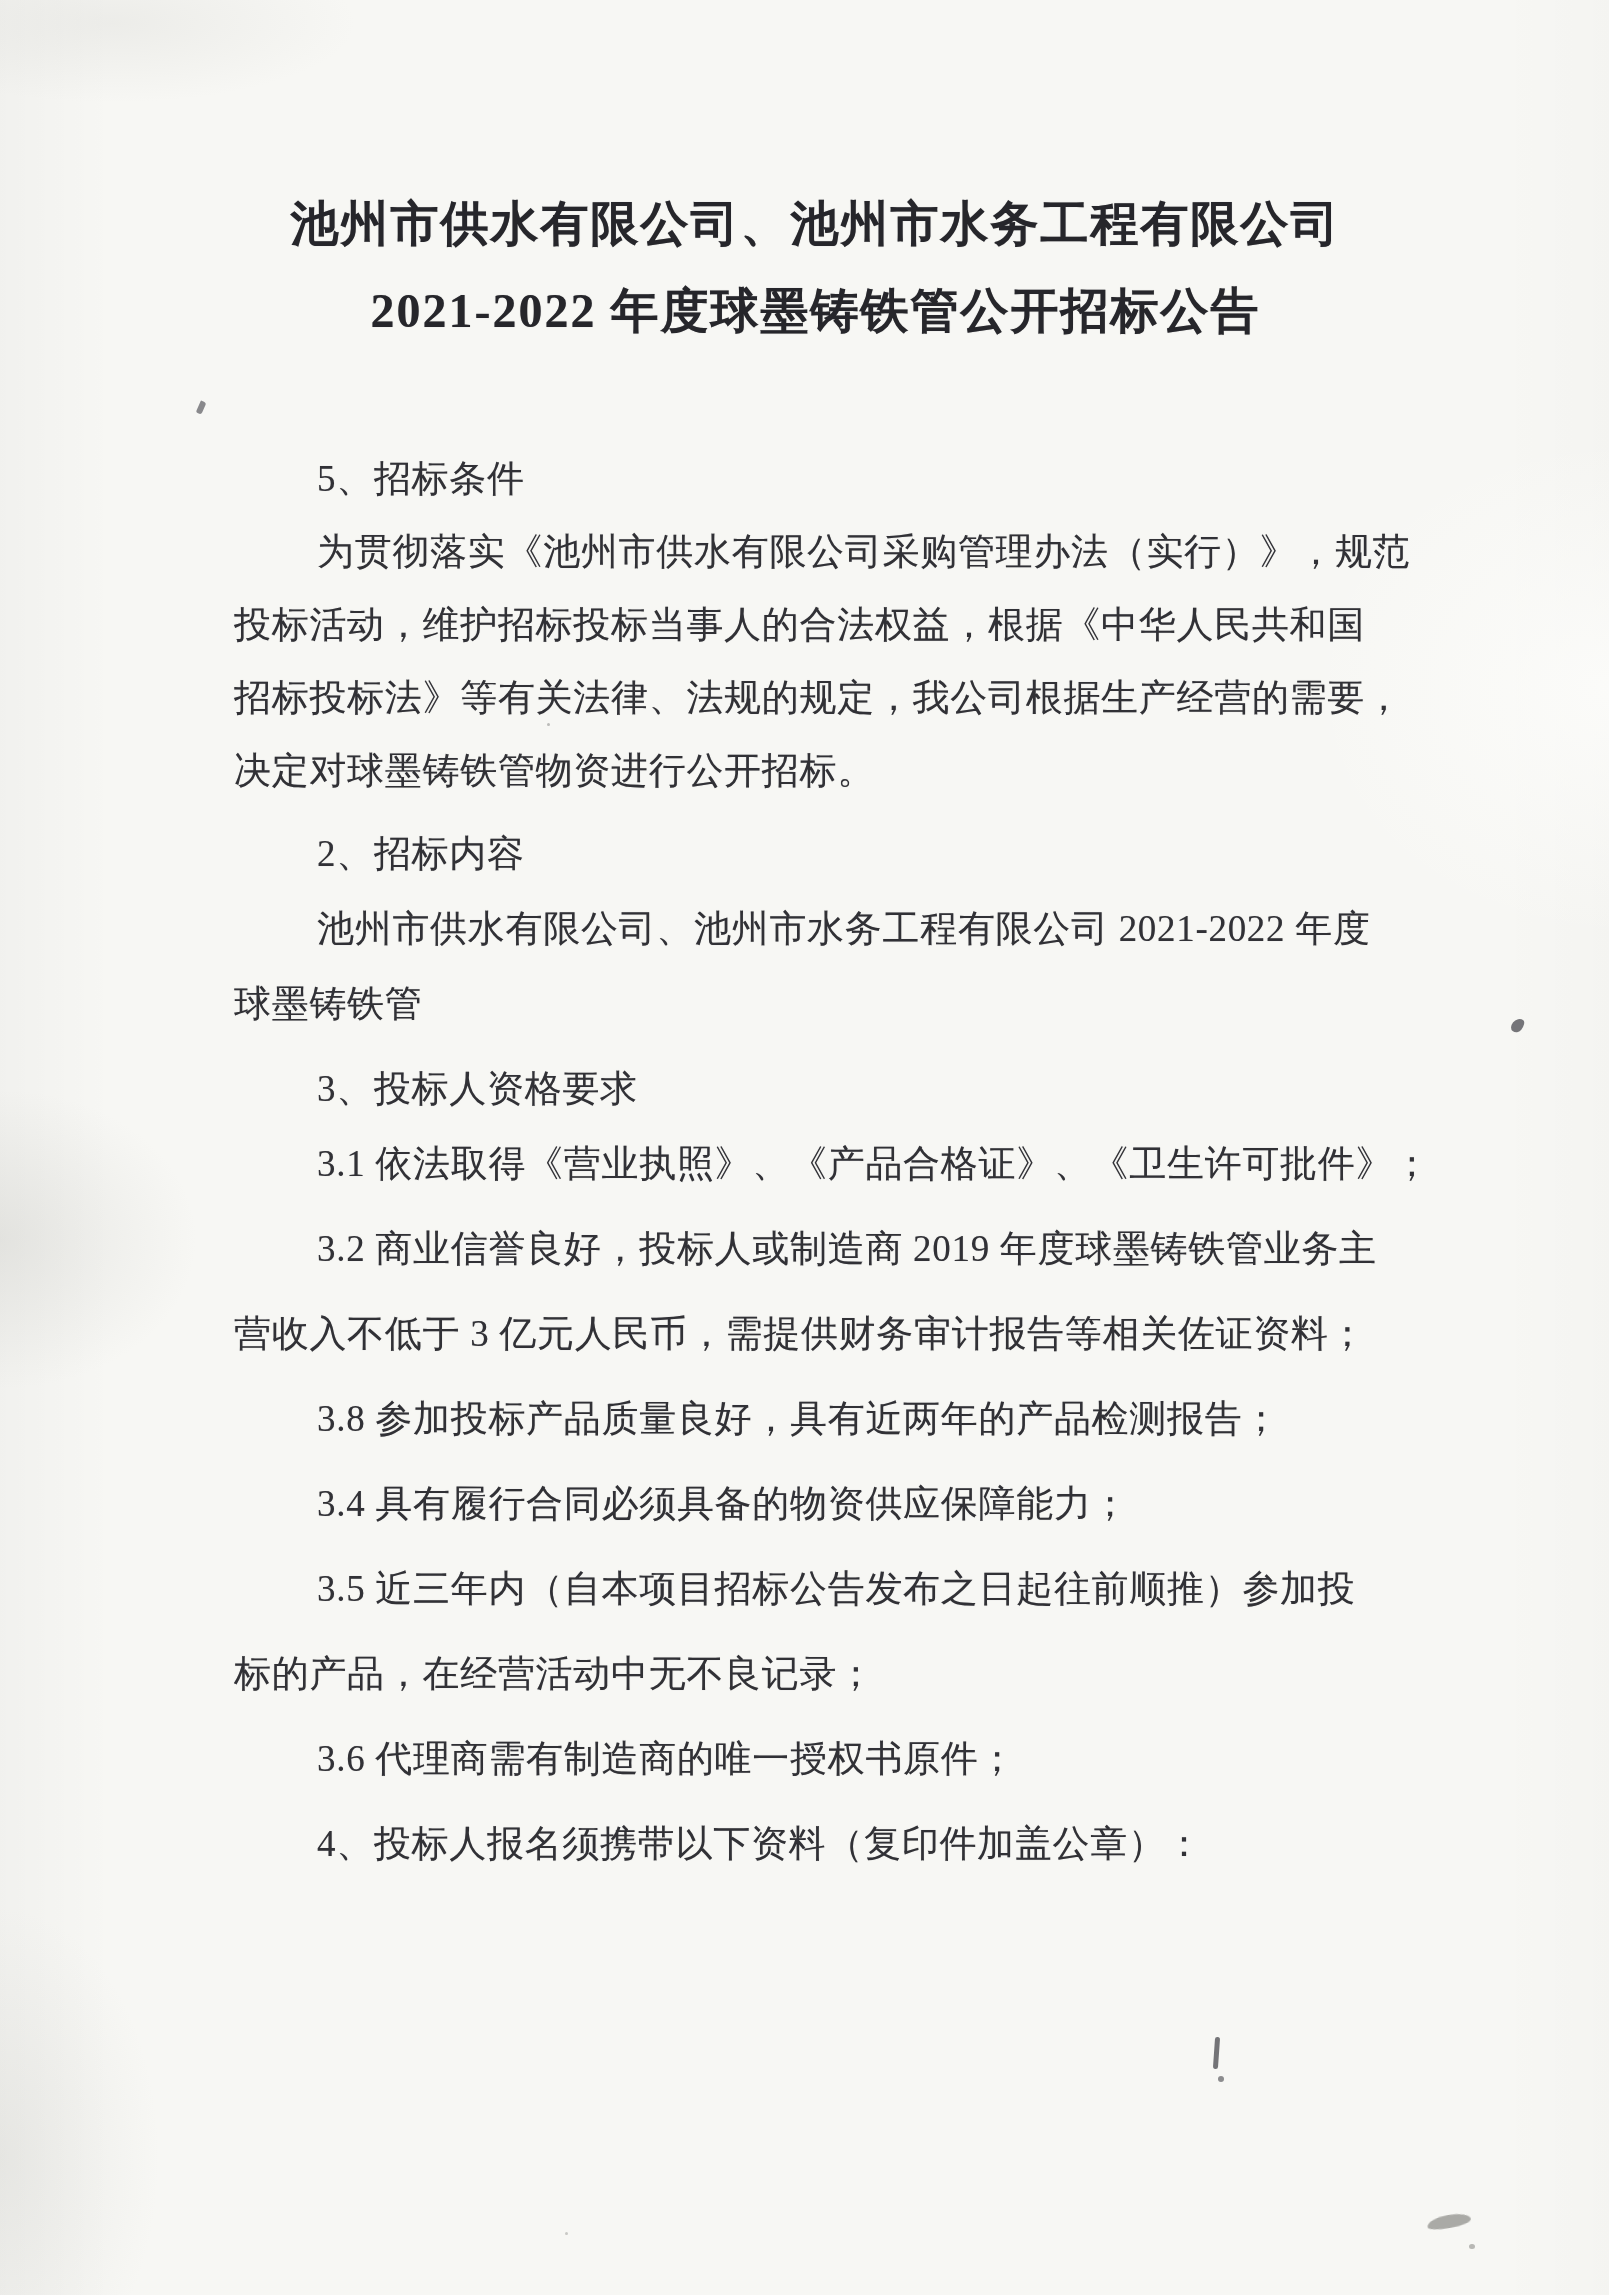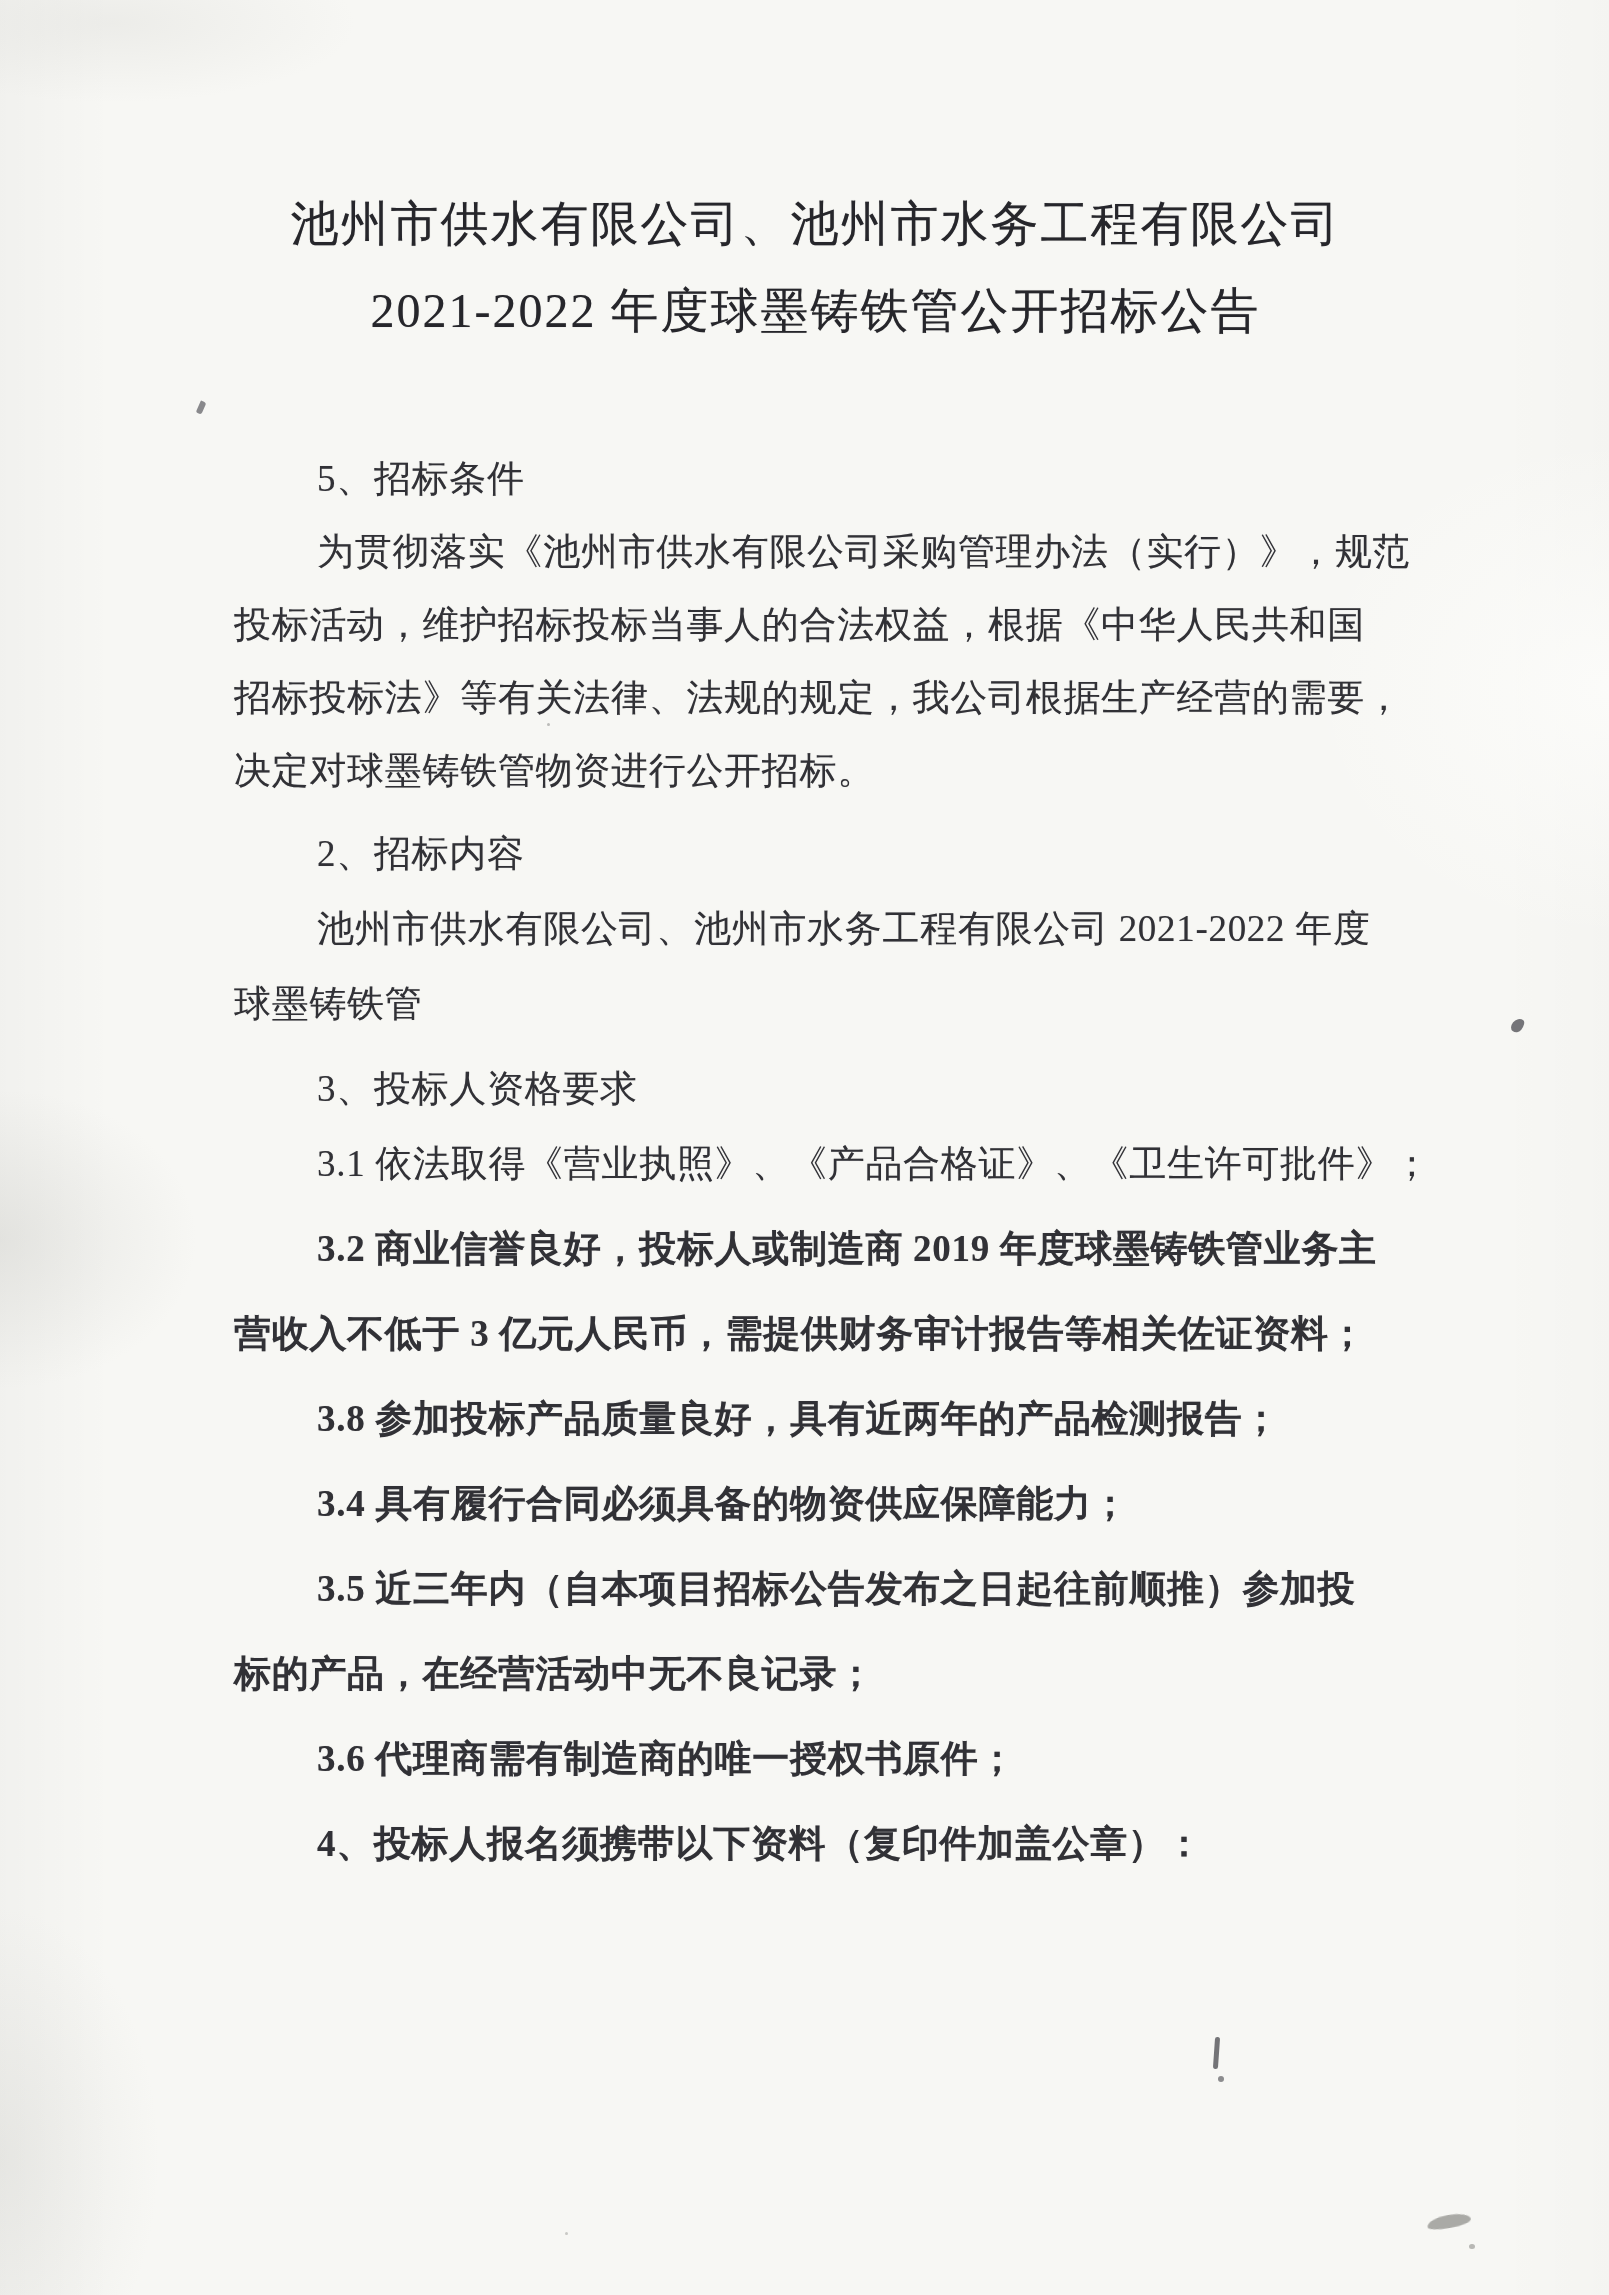--- a/index.html
+++ b/index.html
@@ -24,42 +24,42 @@
   }
   .doc {
     position: absolute;
     left: 234px;
     top: 180px;
     width: 1163px;
   }
   .title-line {
     text-align: center;
     font-size: 48px;
-    font-weight: 400;
+    font-weight: 700;
     line-height: 87px;
     letter-spacing: 2px;
     color: #26262b;
     text-shadow: 0 0 0.7px rgba(35,35,40,0.45);
     white-space: nowrap;
   }
   .line {
     font-size: 37px;
     letter-spacing: 0.7px;
     color: #313136;
     text-shadow: 0 0 0.7px rgba(45,45,52,0.35);
     white-space: nowrap;
   }
   .ind { padding-left: 83px; }
   .sec1 { margin-top: 88px; }
   .sec1 .line { line-height: 73px; }
   .sec2 { margin-top: 9.4px; }
   .sec2 .line { line-height: 75px; }
   .sec3-head { margin-top: 9.4px; }
   .sec3-head .line { line-height: 75px; }
-  .items { margin-top: 5.3px; font-weight: bold; }
+  .items { margin-top: 5.3px; }
   .items .line { line-height: 85px; }
   .sec4 { margin: 0; }
 
   
   .artifact { position: absolute; pointer-events: none; }
   .tick-mark {
     left: 198px; top: 401px; width: 6px; height: 13.4px;
     background: #5a5a5f; opacity: 0.7;
     border-radius: 0.7px 2.7px 2.7px 2px;
     transform: rotate(24deg);

